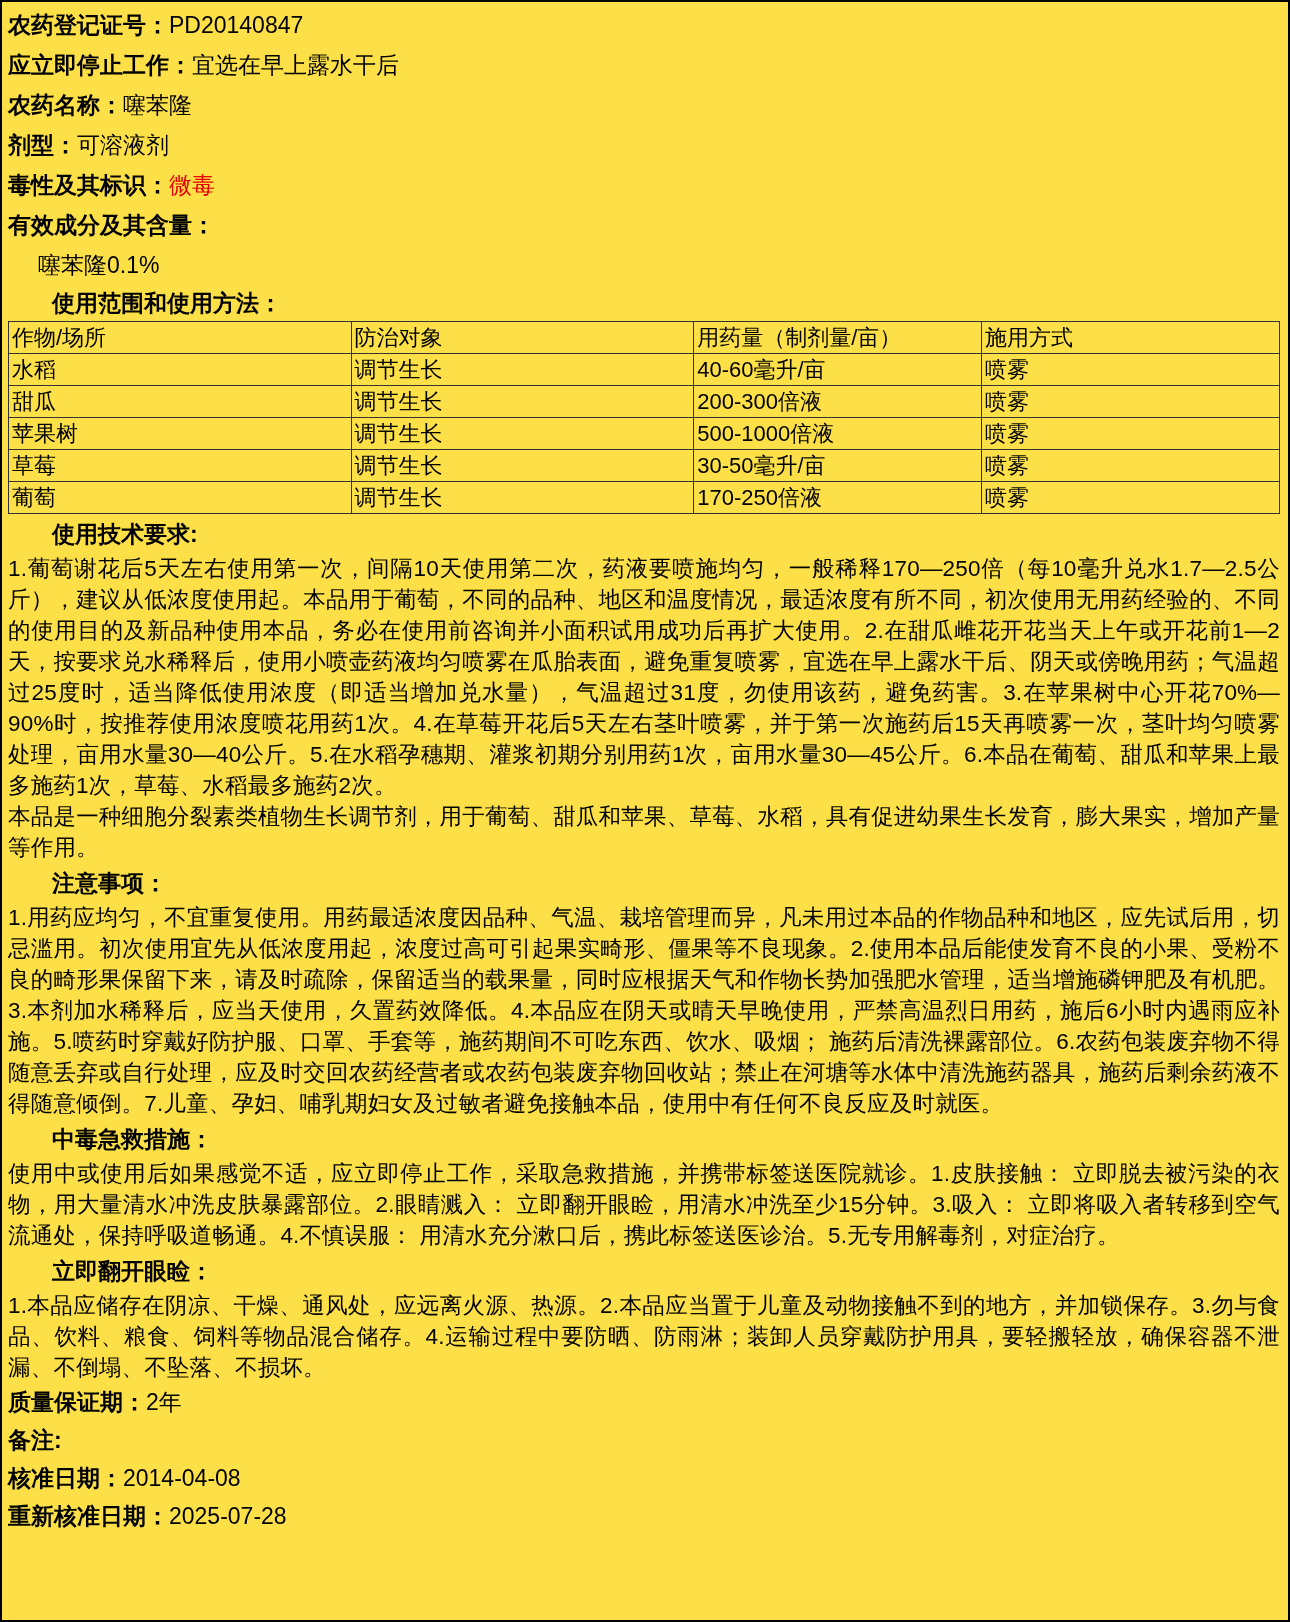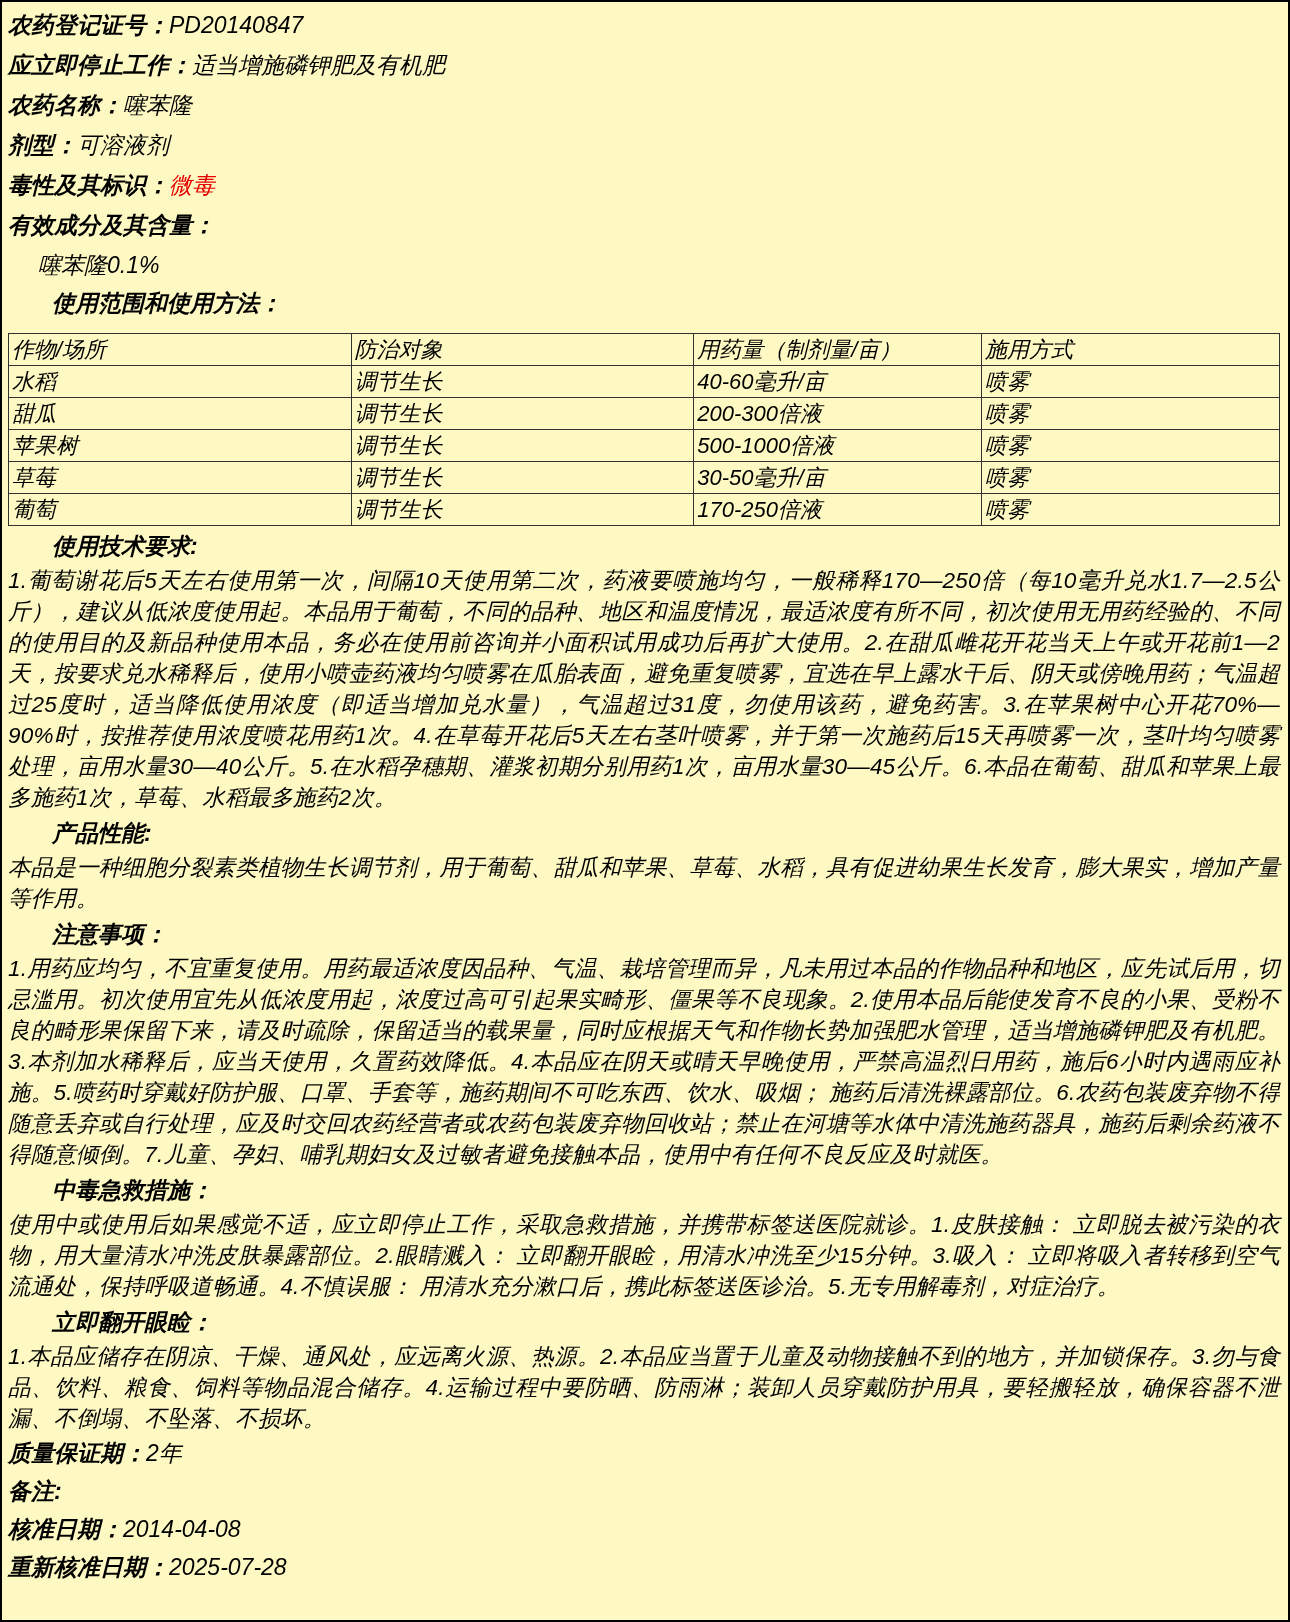--- a/index.html
+++ b/index.html
@@ -1,26 +1,25 @@
 <!DOCTYPE html>
 <html lang="zh"><head>
 <meta charset="utf-8">
 <style>
   html,body{margin:0;padding:0;background:#fff;}
   .page{
     width:1290px;
     height:1622px;
     box-sizing:border-box;
     border:2px solid #000;
-    background:#fef9c3;
+    background:#fde047;
     padding:3px 8px 0 6px;
     font-family:"Liberation Sans","DejaVu Sans",sans-serif;
     color:#000;
     overflow:hidden;
-    font-style:italic;
   }
   .field{
     font-size:23px;
     line-height:40px;
     white-space:nowrap;
   }
   .field .label{font-weight:bold;}
   .field .value{font-weight:normal;}
   .indent-line{
     font-size:23px;
@@ -37,21 +36,21 @@
   .body-text{
     font-size:22.5px;
     line-height:31px;
     text-align:justify;
     letter-spacing:0.2px;
   }
   table.usage{
     width:100%;
     border-collapse:collapse;
     table-layout:fixed;
-    margin:13px 0 2px 0;
+    margin:1px 0 2px 0;
   }
   table.usage td{
     border:1.5px solid #333;
     font-size:22px;
     font-weight:normal;
     height:31px;
     padding:0 3px;
     overflow:hidden;
     white-space:nowrap;
   }
@@ -69,21 +68,21 @@
 </head>
 <body>
 
 <div class="page">
 
   <div class="field">
     <span class="label">农药登记证号：</span><span class="value">PD20140847</span>
   </div>
 
   <div class="field">
-    <span class="label">应立即停止工作：</span><span class="value">适当增施磷钾肥及有机肥</span>
+    <span class="label">应立即停止工作：</span><span class="value">宜选在早上露水干后</span>
   </div>
 
   <div class="field">
     <span class="label">农药名称：</span><span class="value">噻苯隆</span>
   </div>
 
   <div class="field">
     <span class="label">剂型：</span><span class="value">可溶液剂</span>
   </div>
 
@@ -139,21 +138,20 @@
       </tr>
     </tbody>
   </table>
 
   <div>
     <div class="section-title">使用技术要求:</div>
     <div class="body-text">1.葡萄谢花后5天左右使用第一次，间隔10天使用第二次，药液要喷施均匀，一般稀释170—250倍（每10毫升兑水1.7—2.5公斤），建议从低浓度使用起。本品用于葡萄，不同的品种、地区和温度情况，最适浓度有所不同，初次使用无用药经验的、不同的使用目的及新品种使用本品，务必在使用前咨询并小面积试用成功后再扩大使用。2.在甜瓜雌花开花当天上午或开花前1—2天，按要求兑水稀释后，使用小喷壶药液均匀喷雾在瓜胎表面，避免重复喷雾，宜选在早上露水干后、阴天或傍晚用药；气温超过25度时，适当降低使用浓度（即适当增加兑水量），气温超过31度，勿使用该药，避免药害。3.在苹果树中心开花70%—90%时，按推荐使用浓度喷花用药1次。4.在草莓开花后5天左右茎叶喷雾，并于第一次施药后15天再喷雾一次，茎叶均匀喷雾处理，亩用水量30—40公斤。5.在水稻孕穗期、灌浆初期分别用药1次，亩用水量30—45公斤。6.本品在葡萄、甜瓜和苹果上最多施药1次，草莓、水稻最多施药2次。</div>
   </div>
 
   <div>
-    <div class="section-title">产品性能:</div>
     <div class="body-text">本品是一种细胞分裂素类植物生长调节剂，用于葡萄、甜瓜和苹果、草莓、水稻，具有促进幼果生长发育，膨大果实，增加产量等作用。</div>
   </div>
 
   <div>
     <div class="section-title">注意事项：</div>
     <div class="body-text">1.用药应均匀，不宜重复使用。用药最适浓度因品种、气温、栽培管理而异，凡未用过本品的作物品种和地区，应先试后用，切忌滥用。初次使用宜先从低浓度用起，浓度过高可引起果实畸形、僵果等不良现象。2.使用本品后能使发育不良的小果、受粉不良的畸形果保留下来，请及时疏除，保留适当的载果量，同时应根据天气和作物长势加强肥水管理，适当增施磷钾肥及有机肥。3.本剂加水稀释后，应当天使用，久置药效降低。4.本品应在阴天或晴天早晚使用，严禁高温烈日用药，施后6小时内遇雨应补施。5.喷药时穿戴好防护服、口罩、手套等，施药期间不可吃东西、饮水、吸烟； 施药后清洗裸露部位。6.农药包装废弃物不得随意丢弃或自行处理，应及时交回农药经营者或农药包装废弃物回收站；禁止在河塘等水体中清洗施药器具，施药后剩余药液不得随意倾倒。7.儿童、孕妇、哺乳期妇女及过敏者避免接触本品，使用中有任何不良反应及时就医。</div>
   </div>
 
   <div>
     <div class="section-title">中毒急救措施：</div>

